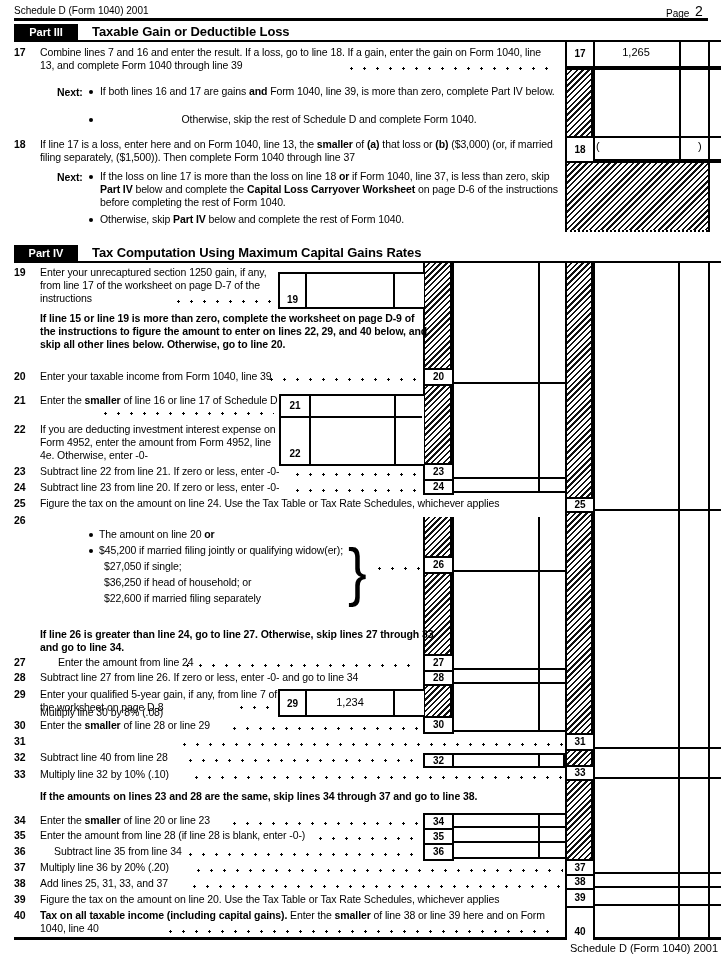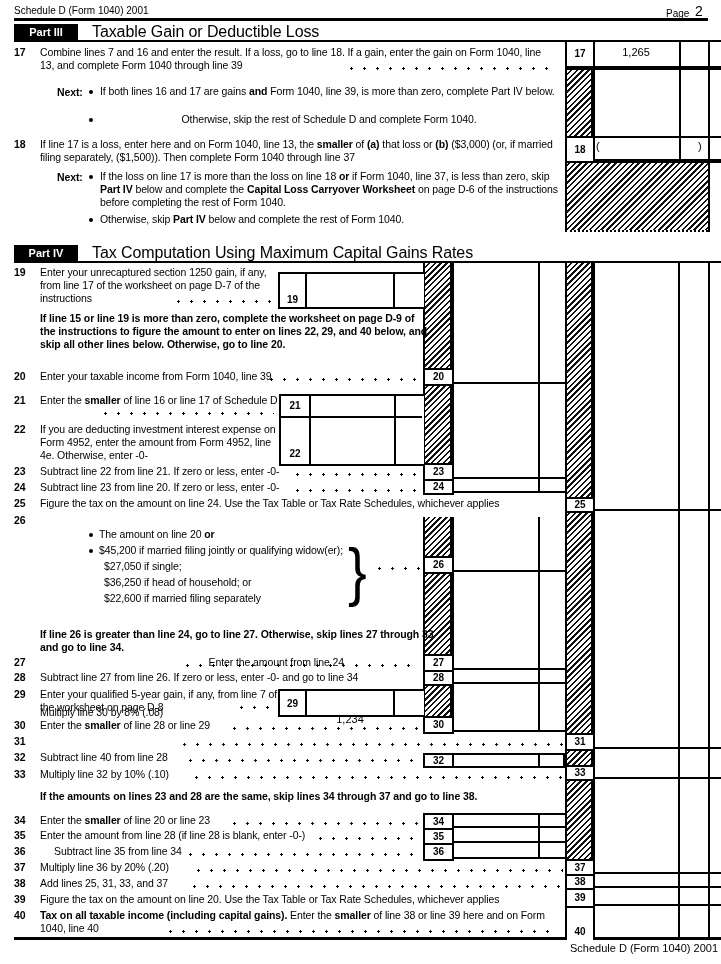--- a/index.html
+++ b/index.html
@@ -21,21 +21,21 @@
       font-weight:bold;font-size:10px;display:flex;align-items:center;justify-content:center;line-height:1;}
   .nb40{align-items:flex-end;padding-bottom:3px;}
   .ibox{position:absolute;box-sizing:border-box;border:2px solid #000;border-right:none;background:#fff;}
   .iv{position:absolute;top:0;bottom:0;width:2px;background:#000;}
   .inum{position:absolute;font-weight:bold;font-size:10px;text-align:center;}
   .dots{position:absolute;height:3px;background-image:radial-gradient(circle at 1.5px 1.5px,#000 1.2px,transparent 1.4px);
         background-size:13px 3px;background-repeat:repeat-x;}
   .bullet{position:absolute;width:4px;height:4px;border-radius:50%;background:#000;}
   .bar{position:absolute;background:#000;color:#fff;font-weight:bold;font-size:11px;
        display:flex;align-items:center;justify-content:center;}
-  .bartitle{position:absolute;font-weight:normal;font-size:16px;line-height:16px;letter-spacing:-0.1px;}
+  .bartitle{position:absolute;font-weight:bold;font-size:13px;line-height:16px;letter-spacing:-0.1px;}
   .val{position:absolute;font-size:11px;text-align:center;}
   .paren{position:absolute;font-size:11px;}
   .brace{position:absolute;font-size:56px;font-weight:100;transform:scaleY(1.15);transform-origin:top;line-height:1;}
   .hdr{position:absolute;font-size:10px;}
   .pgnum{position:absolute;font-size:14px;}
   .ftr{position:absolute;font-size:11px;text-align:right;}
 </style>
 </head>
 <body>
 
@@ -180,21 +180,21 @@
     <div class="iv" style="left:113px;"></div>
     <div class="hl" style="left:0;top:20px;width:141px;"></div>
     <div class="inum" style="left:0;top:4px;width:28px;">21</div>
     <div class="inum" style="left:0;top:52px;width:28px;">22</div>
   </div>
 
   <div class="ibox" style="left:278px;top:689px;width:146px;height:28px;">
     <div class="iv" style="left:25px;"></div>
     <div class="iv" style="left:113px;"></div>
     <div class="inum" style="left:0;top:7px;width:25px;">29</div>
-    <div class="val" style="left:27px;top:22px;width:86px;">1,234</div>
+    <div class="val" style="left:27px;top:5px;width:86px;">1,234</div>
   </div>
 
   <div class="ln" style="left:14px;top:266px;">19</div>
   <div class="txt" style="left:40px;top:266px;width:240px;">Enter your unrecaptured section 1250 gain, if any, from line 17 of the worksheet on page D-7 of the instructions</div>
   <div class="dots" style="left:177px;top:300px;width:96px;"></div>
 
   <div class="txt b" style="left:40px;top:312px;width:390px;">If line 15 or line 19 is more than zero, complete the worksheet on page D-9 of the instructions to figure the amount to enter on lines 22, 29, and 40 below, and skip all other lines below. Otherwise, go to line 20.</div>
 
   <div class="ln" style="left:14px;top:370px;">20</div>
   <div class="txt" style="left:40px;top:370px;width:380px;">Enter your taxable income from Form 1040, line 39</div>
@@ -225,21 +225,21 @@
   <div class="txt" style="left:99px;top:544px;width:270px;">$45,200 if married filing jointly or qualifying widow(er);</div>
   <div class="txt" style="left:104px;top:560px;width:250px;">$27,050 if single;</div>
   <div class="txt" style="left:104px;top:576px;width:250px;">$36,250 if head of household; or</div>
   <div class="txt" style="left:104px;top:592px;width:250px;">$22,600 if married filing separately</div>
   <div class="brace" style="left:348px;top:540px;">}</div>
   <div class="dots" style="left:378px;top:567px;width:42px;"></div>
 
   <div class="txt b" style="left:40px;top:616px;width:396px;margin-top:12px;">If line 26 is greater than line 24, go to line 27. Otherwise, skip lines 27 through 33 and go to line 34.</div>
 
   <div class="ln" style="left:14px;top:656px;">27</div>
-  <div class="txt" style="left:44px;top:656px;width:300px;text-align:right;">Enter the amount from line 24</div>
+  <div class="txt" style="left:58px;top:656px;width:300px;">Enter the amount from line 24</div>
   <div class="dots" style="left:186px;top:664px;width:232px;"></div>
 
   <div class="ln" style="left:14px;top:671px;">28</div>
   <div class="txt" style="left:40px;top:671px;width:400px;">Subtract line 27 from line 26. If zero or less, enter -0- and go to line 34</div>
 
   <div class="ln" style="left:14px;top:688px;">29</div>
   <div class="txt" style="left:40px;top:688px;width:240px;">Enter your qualified 5-year gain, if any, from line 7 of the worksheet on page D-8</div>
   <div class="dots" style="left:240px;top:706px;width:34px;"></div>
 
   <div class="ln" style="left:14px;top:719px;">30</div>

